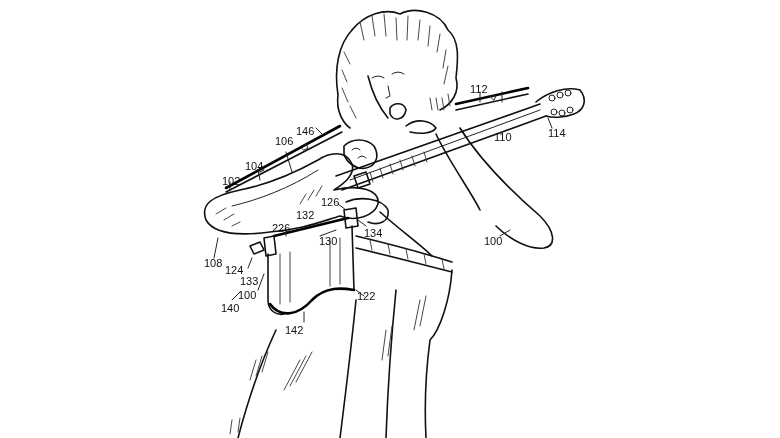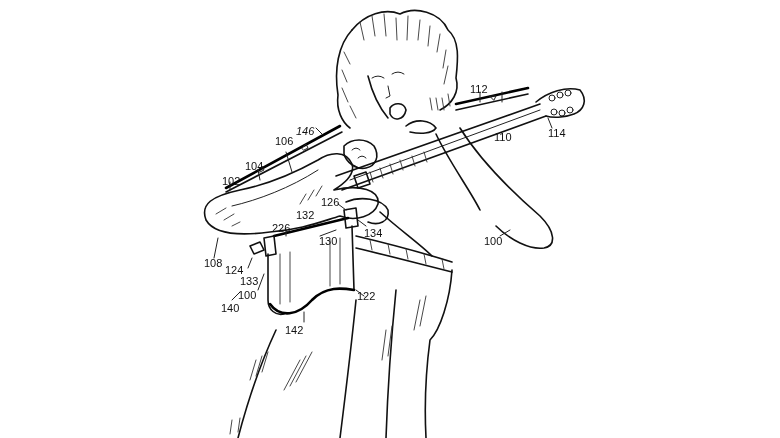--- a/index.html
+++ b/index.html
@@ -125,14 +125,14 @@
   <span class="lbl" style="left:357px; top:291px;">122</span>
   <span class="lbl" style="left:225px; top:265px;">124</span>
   <span class="lbl" style="left:321px; top:197px;">126</span>
   <span class="lbl" style="left:272px; top:223px;">226</span>
   <span class="lbl" style="left:319px; top:236px;">130</span>
   <span class="lbl" style="left:296px; top:210px;">132</span>
   <span class="lbl" style="left:240px; top:276px;">133</span>
   <span class="lbl" style="left:364px; top:228px;">134</span>
   <span class="lbl" style="left:221px; top:303px;">140</span>
   <span class="lbl" style="left:285px; top:325px;">142</span>
-  <span class="lbl" style="left:296px; top:126px;font-style:italic;">146</span>
+  <span class="lbl" style="left:296px; top:126px;">146</span>
 </div>
 
 </body></html>

